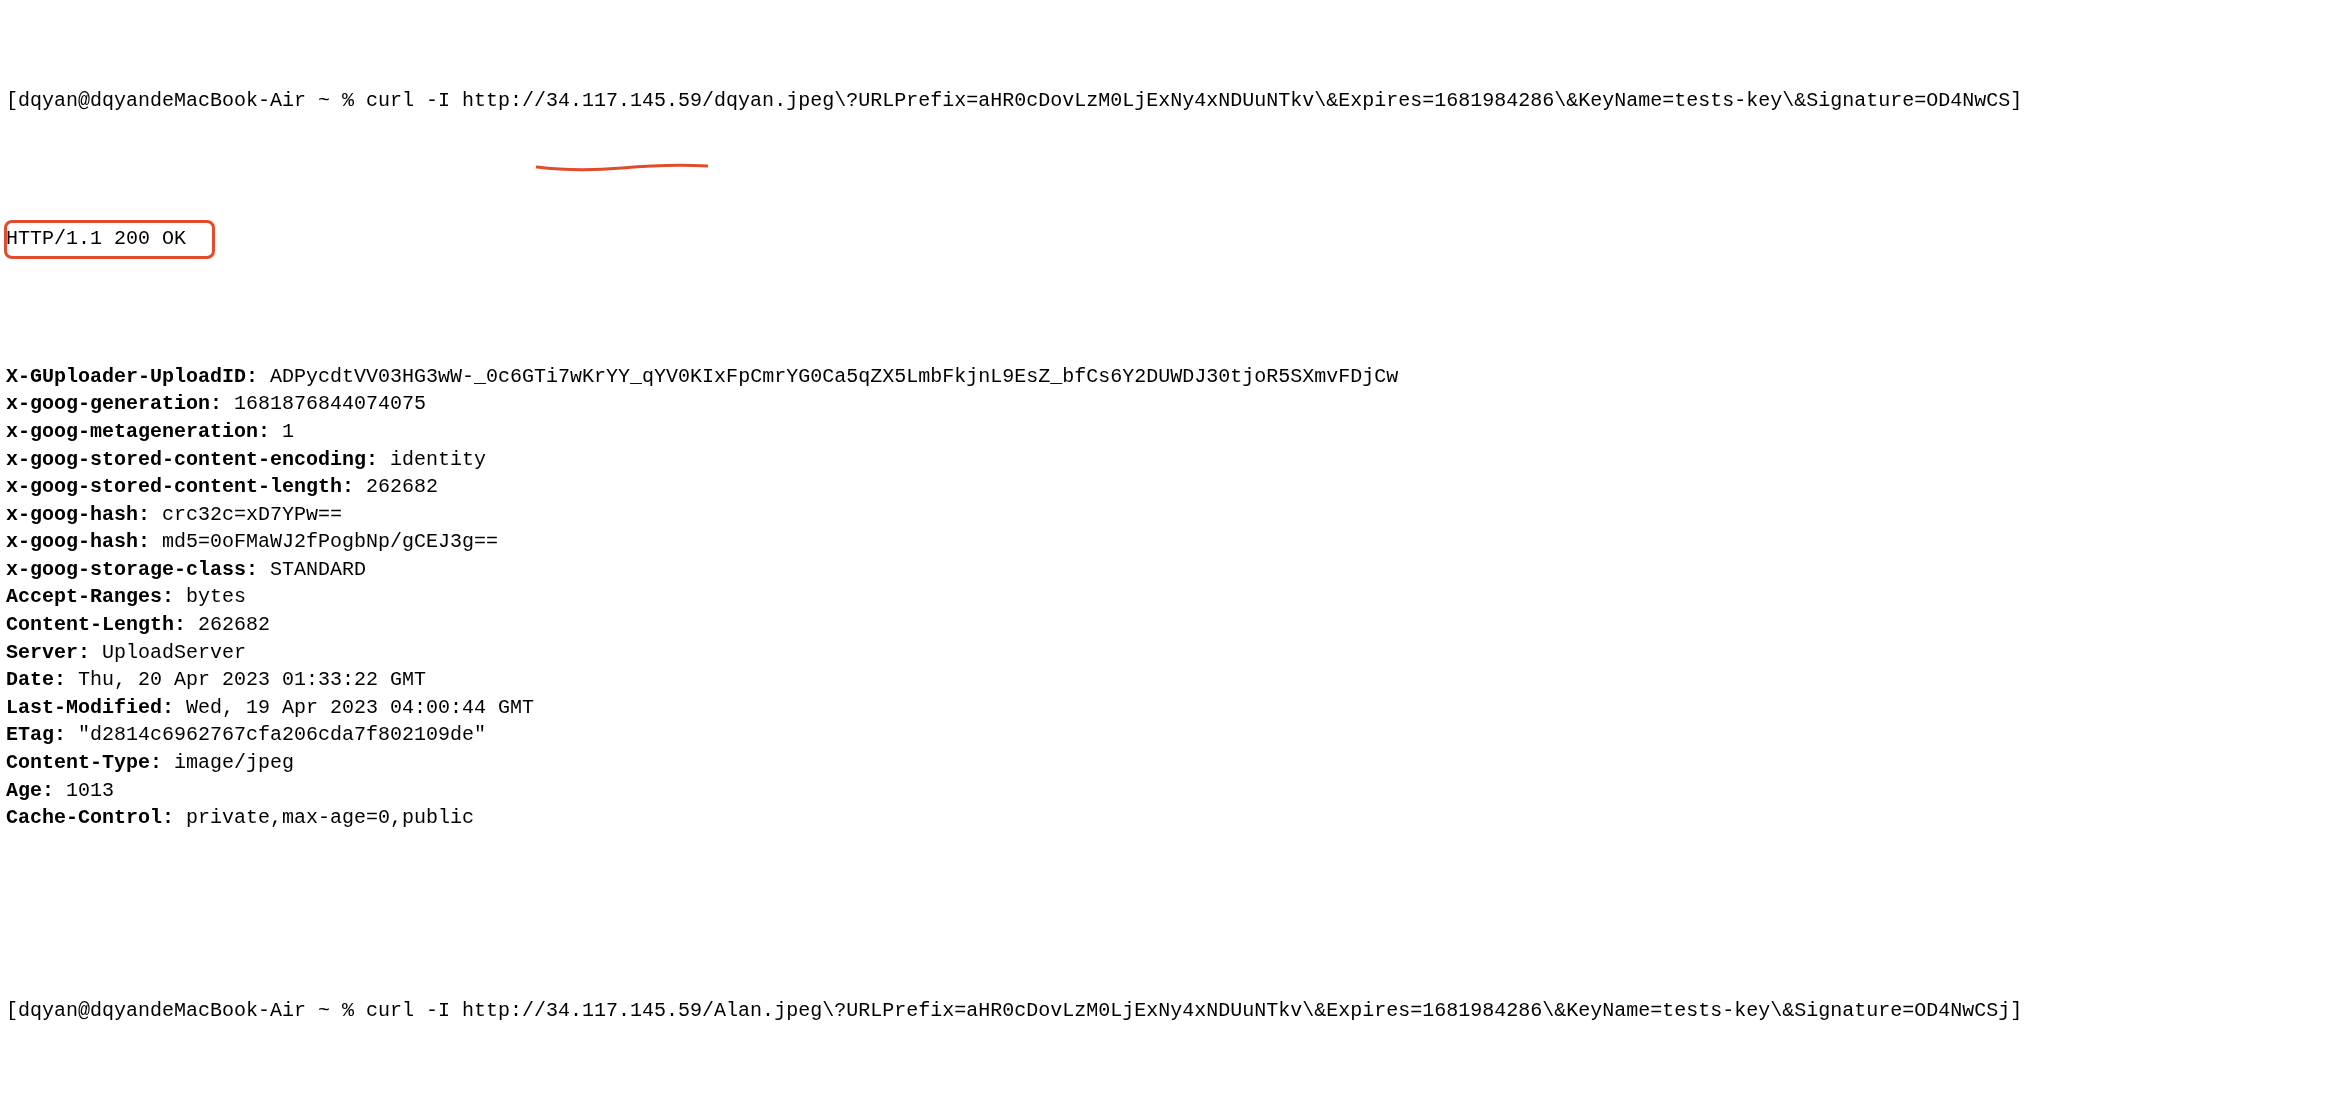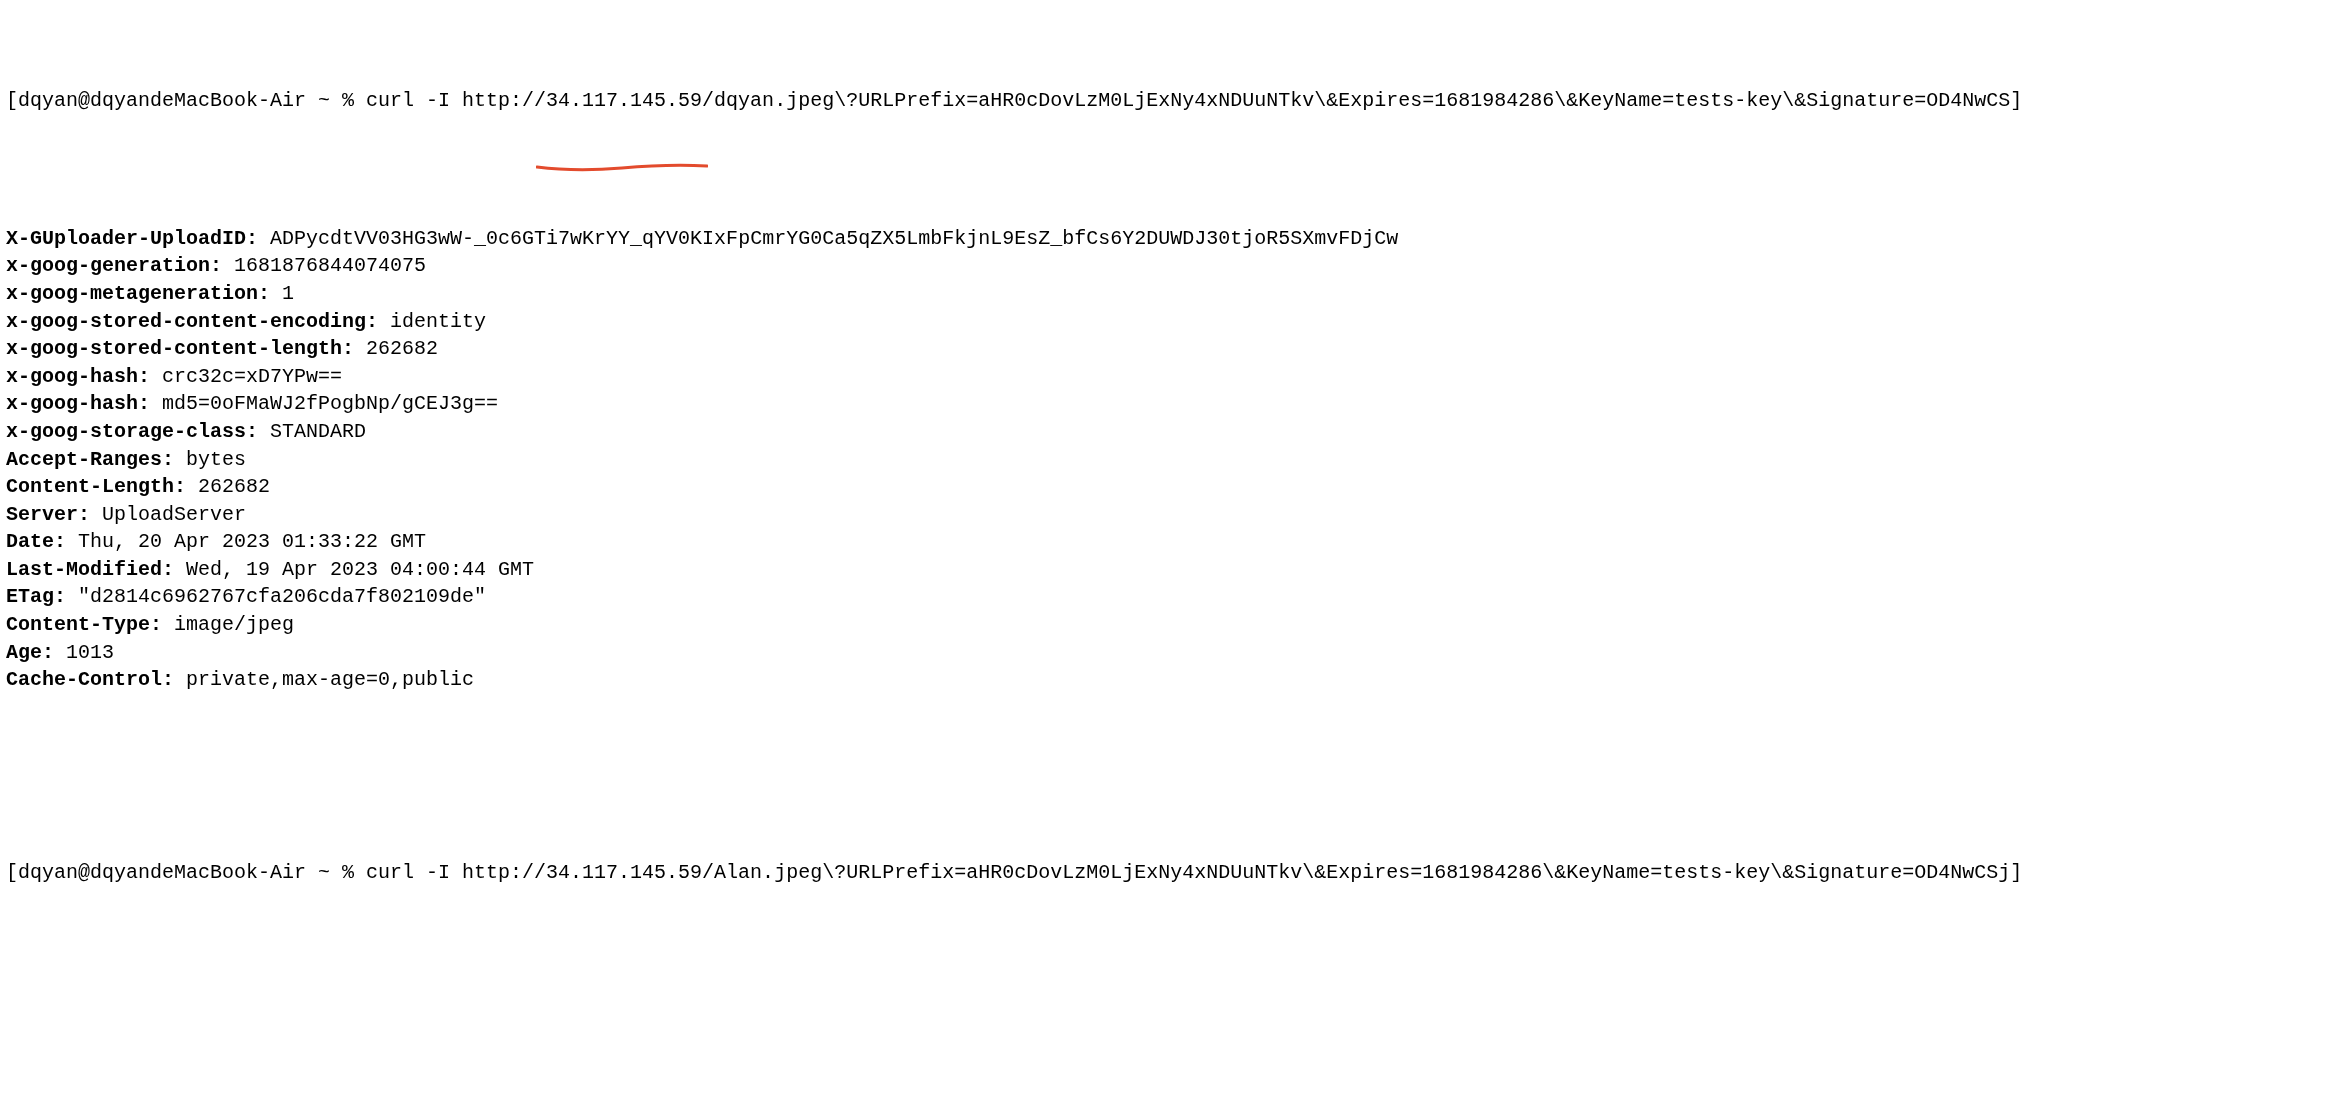--- a/index.html
+++ b/index.html
@@ -37,20 +37,23 @@
 
 <div class="term">
   
   <div class="line"><span>[dqyan@dqyandeMacBook-Air ~ % curl -I http://34.117.145.59/dqyan.jpeg\?URLPrefix=aHR0cDovLzM0LjExNy4xNDUuNTkv\&amp;Expires=1681984286\&amp;KeyName=tests-key\&amp;Signature=OD4NwCS]</span>
     <span class="underline-mark" style="left:530px; top:20px; width:172px;">
       <svg width="172" height="14">
           <path d="M1 5 Q40 10 86 6 T171 4" stroke="#e34b2d" stroke-width="3" fill="none" stroke-linecap="round"></path>
         </svg>
     </span>
   </div>
+  <div class="line"><span>HTTP/1.1 200 OK</span>
+    <span class="highlight-box" style="left:-2px; top:-5px; width:205px; height:33px;"></span>
+  </div>
   <div id="headers-r1"><div class="line"><span class="bold">X-GUploader-UploadID:</span><span> ADPycdtVV03HG3wW-_0c6GTi7wKrYY_qYV0KIxFpCmrYG0Ca5qZX5LmbFkjnL9EsZ_bfCs6Y2DUWDJ30tjoR5SXmvFDjCw</span></div><div class="line"><span class="bold">x-goog-generation:</span><span> 1681876844074075</span></div><div class="line"><span class="bold">x-goog-metageneration:</span><span> 1</span></div><div class="line"><span class="bold">x-goog-stored-content-encoding:</span><span> identity</span></div><div class="line"><span class="bold">x-goog-stored-content-length:</span><span> 262682</span></div><div class="line"><span class="bold">x-goog-hash:</span><span> crc32c=xD7YPw==</span></div><div class="line"><span class="bold">x-goog-hash:</span><span> md5=0oFMaWJ2fPogbNp/gCEJ3g==</span></div><div class="line"><span class="bold">x-goog-storage-class:</span><span> STANDARD</span></div><div class="line"><span class="bold">Accept-Ranges:</span><span> bytes</span></div><div class="line"><span class="bold">Content-Length:</span><span> 262682</span></div><div class="line"><span class="bold">Server:</span><span> UploadServer</span></div><div class="line"><span class="bold">Date:</span><span> Thu, 20 Apr 2023 01:33:22 GMT</span></div><div class="line"><span class="bold">Last-Modified:</span><span> Wed, 19 Apr 2023 04:00:44 GMT</span></div><div class="line"><span class="bold">ETag:</span><span> "d2814c6962767cfa206cda7f802109de"</span></div><div class="line"><span class="bold">Content-Type:</span><span> image/jpeg</span></div><div class="line"><span class="bold">Age:</span><span> 1013</span></div><div class="line"><span class="bold">Cache-Control:</span><span> private,max-age=0,public</span></div></div>
   <div class="line"> </div>
   
   <div class="line"><span>[dqyan@dqyandeMacBook-Air ~ % curl -I http://34.117.145.59/Alan.jpeg\?URLPrefix=aHR0cDovLzM0LjExNy4xNDUuNTkv\&amp;Expires=1681984286\&amp;KeyName=tests-key\&amp;Signature=OD4NwCSj]</span>
     <span class="underline-mark" style="left:551px; top:20px; width:160px;">
       
     </span>
   </div>
   
   

